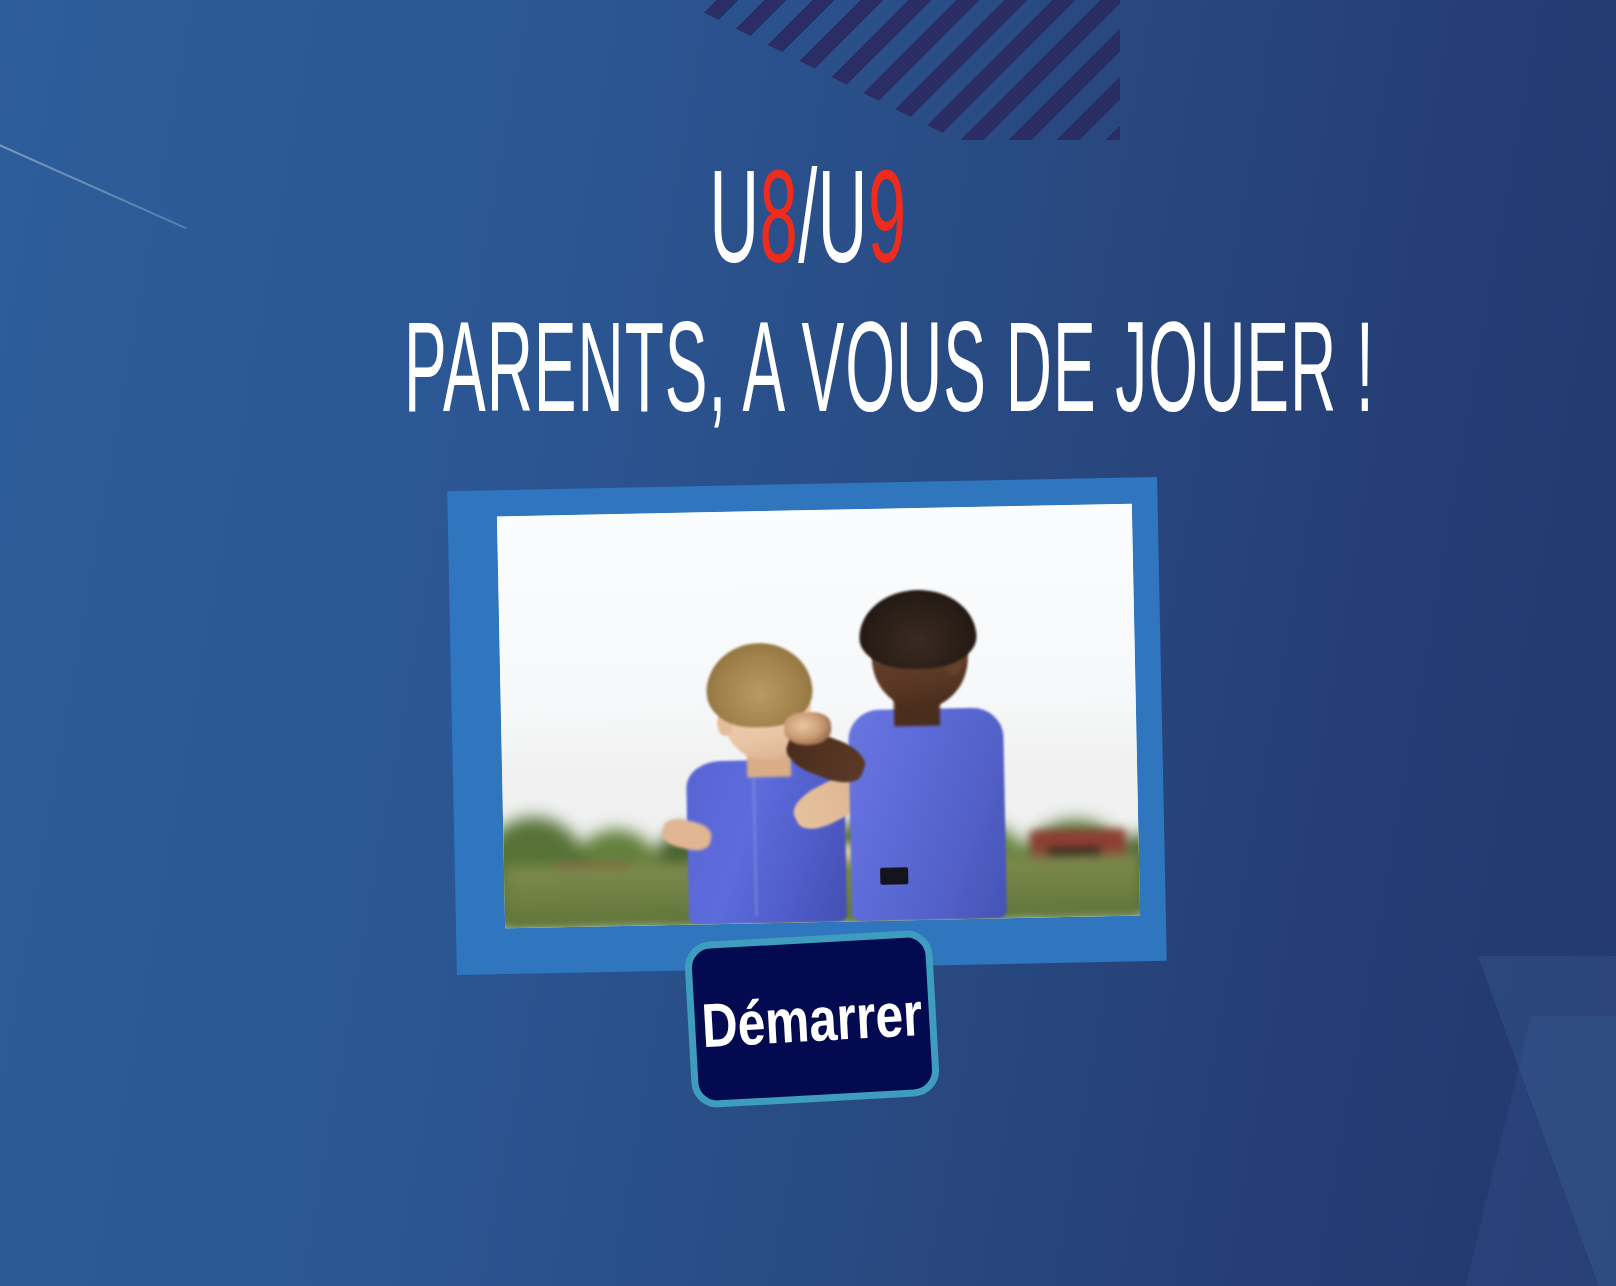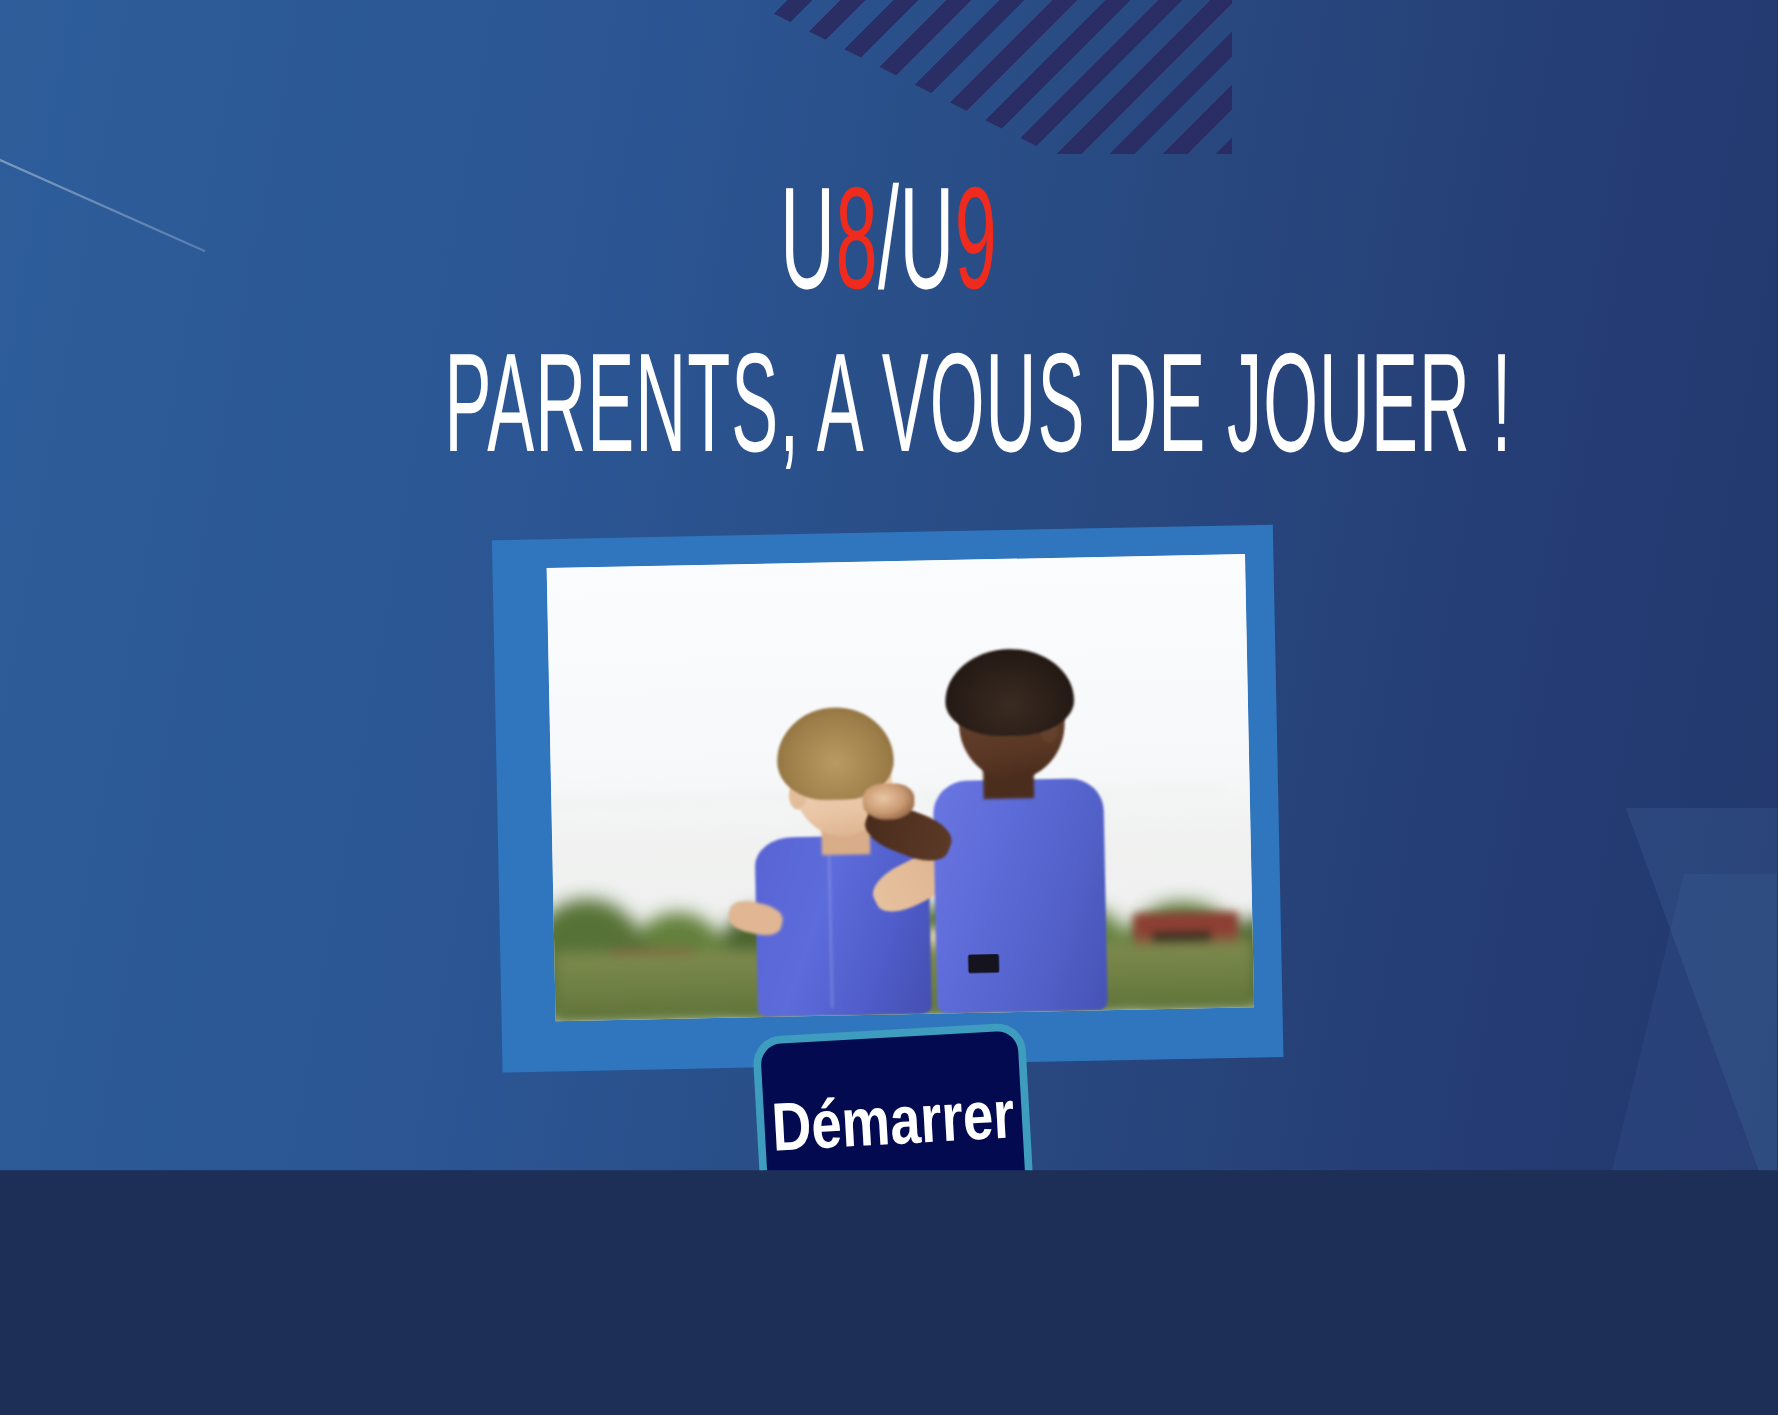--- a/index.html
+++ b/index.html
@@ -3,21 +3,21 @@
 <meta charset="utf-8">
 <style>
   html, body {
     margin: 0;
     padding: 0;
     background: #1d2f57;
   }
   #stage {
     position: relative;
     width: 1616px;
-    height: 1064px;
+    height: 1286px;
     overflow: hidden;
     font-family: "Liberation Sans", sans-serif;
     background: linear-gradient(100deg, #2d5d9a 0%, #2b5693 32%, #28487f 62%, #243c73 85%, #23396e 100%);
   }
 
   
   .deco-line {
     position: absolute;
     left: -10px;
     top: 140px;

